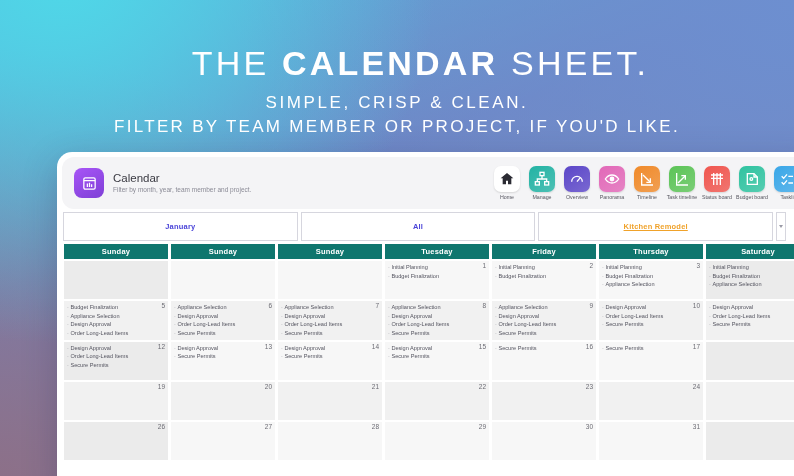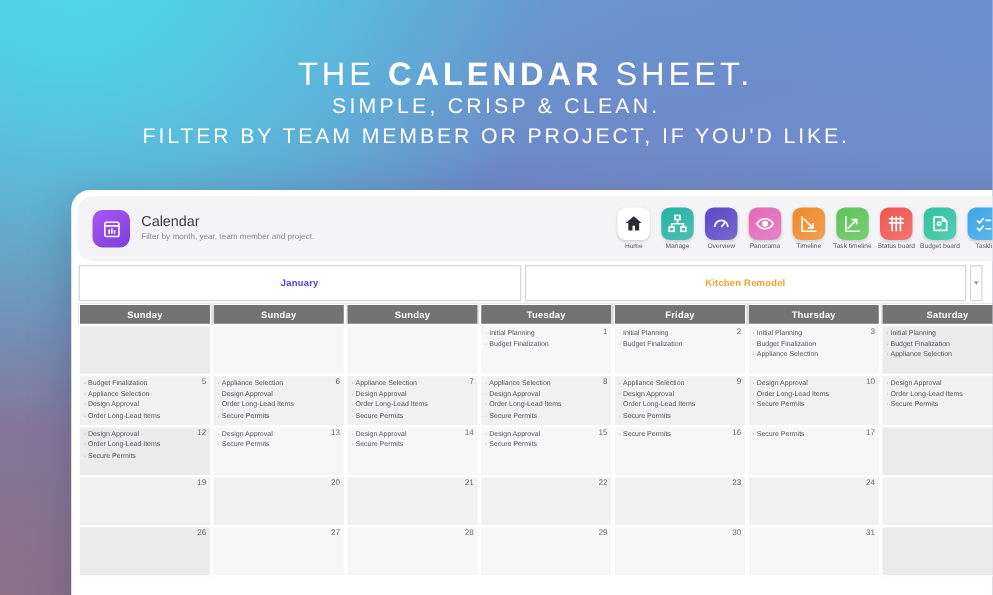--- a/index.html
+++ b/index.html
@@ -7,23 +7,23 @@
   body {
     font-family:"Liberation Sans", sans-serif;
     position:relative;
     background:
       radial-gradient(circle at 8% -6%, #4fd8e8 0%, rgba(79,216,232,0) 42%),
       radial-gradient(circle at 0% 105%, #8d6f86 0%, rgba(141,111,134,0) 48%),
       radial-gradient(circle at 100% 0%, #6d8fd0 0%, rgba(109,143,208,0) 60%),
       linear-gradient(160deg, #59b6dd 0%, #6f86c4 38%, #7d83b4 62%, #8b7597 100%);
   }
   .hero { position:absolute; top:44px; left:0; width:794px; text-align:center; color:#ffffff; }
-  .hero-line1 { font-size:26px; letter-spacing:3.2px; font-weight:300; white-space:nowrap;padding-left:47px; }
+  .hero-line1 { font-size:34px; letter-spacing:3.2px; font-weight:300; white-space:nowrap;padding-left:47px; }
   .hero-line1 b { font-weight:700; }
-  .hero-line2 { font-size:17px; letter-spacing:2.6px; font-weight:300; white-space:nowrap; }
+  .hero-line2 { font-size:17px; letter-spacing:2.6px; font-weight:300; margin-top:10px; white-space:nowrap; }
   .hero-line3 { font-size:17px; letter-spacing:2.3px; font-weight:300; margin-top:4px; white-space:nowrap; }
 
   .app-card {
     position:absolute; left:57px; top:152px; width:760px; height:340px;
     background:#ffffff; border-radius:15px 15px 0 0;
     box-shadow:0 10px 34px rgba(40,40,80,0.26);
     overflow:hidden;
   }
   .app-header {
     display:flex; align-items:center; justify-content:space-between;
@@ -49,32 +49,32 @@
   }
   .tool-tile svg { width:16px; height:16px; }
   .tool-label { font-size:5.3px; color:#55555e; white-space:nowrap; }
 
   .filter-row { display:flex; padding:3px 6px 0 6px; gap:3px; align-items:stretch; }
   .filter-cell {
     flex:1; height:29px; border:1px solid #d6d6de; background:#ffffff;
     display:flex; align-items:center; justify-content:center;
     font-size:7.5px; color:#4a44d8; font-weight:700; letter-spacing:.2px;
   }
-  .filter-cell.project { color:#f0a22a; }
+  .filter-cell.project { color:#f0a22a;text-decoration:underline; }
   .filter-drop {
     width:10px; border:1px solid #d6d6de; background:#ffffff;
     display:flex; align-items:center; justify-content:center;
   }
   .filter-drop i { border-left:2.5px solid transparent; border-right:2.5px solid transparent; border-top:3px solid #9a9aa6; display:block; font-style:normal; }
   .filter-arrow { width:22px; display:flex; align-items:center; justify-content:center; }
   .filter-arrow svg { width:17px; height:13px; }
 
   .cal-head { display:flex; padding:0 6px; gap:1px; margin-top:2px; }
   .cal-head div {
-    flex:1; background:#737373; color:#fff; text-align:center;
+    flex:1; background:#0f766e; color:#fff; text-align:center;
     font-size:7.5px; font-weight:700; padding:3px 0; letter-spacing:.2px;
     border:1px solid #ffffff;
   }
   .cal-body { padding:0 6px; }
   .cal-week { display:flex; gap:1px; }
   .cal-cell {
     flex:1; min-height:40px; background:#f7f7f7; border:1px solid #ffffff;
     padding:2px 3px 2px 3px; position:relative;
   }
   .cal-week.alt .cal-cell { background:#f1f1f1; }
@@ -195,20 +195,21 @@
               <path d="M14 8h7M14 18h7"></path>
             </svg>
           </div>
           <div class="tool-label">Taskli</div>
         </div>
       </div>
   </div>
 
   <div class="filter-row">
     <div class="filter-cell">January</div>
+    <div class="filter-cell">All</div>
     <div class="filter-cell project">Kitchen Remodel</div>
     <div class="filter-drop">
         <i></i>
       </div>
     <div class="filter-arrow">
       <svg viewBox="0 0 20 16">
           <polygon points="2,1 18,8 2,15" fill="#f4a82a"></polygon>
         </svg>
     </div>
   </div>

